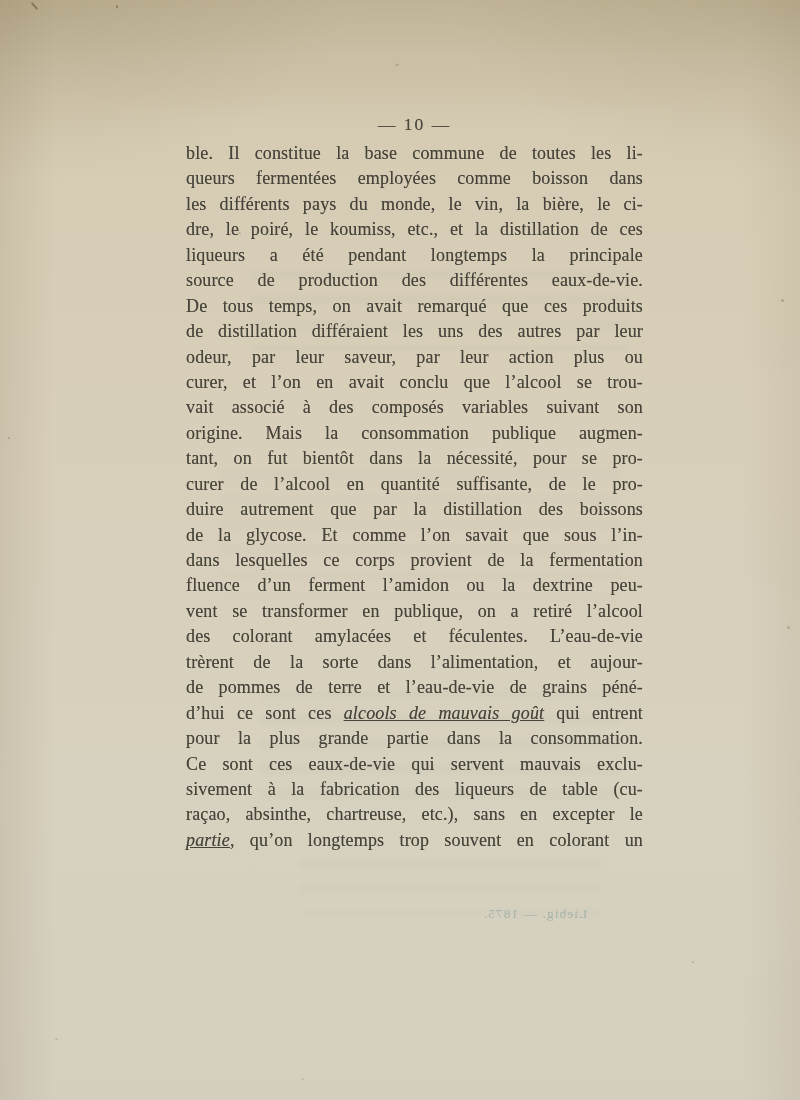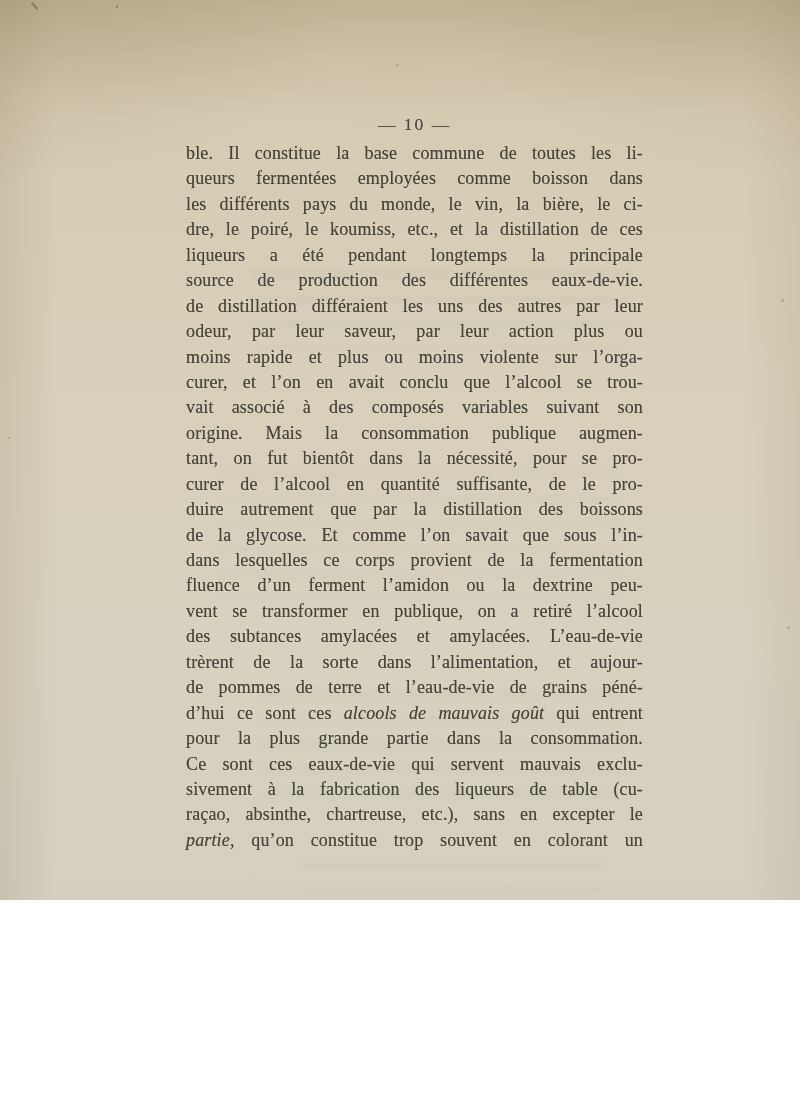--- a/index.html
+++ b/index.html
@@ -2,21 +2,21 @@
 <html><head>
 <meta charset="utf-8">
 <style>
   html, body { margin: 0; padding: 0; }
   body {
     width: 800px; height: 1100px;
     font-family: "Liberation Serif", "DejaVu Serif", serif;
   }
   .page {
     position: relative;
-    width: 800px; height: 900px;
+    width: 800px; height: 1100px;
     overflow: hidden;
     background:
       linear-gradient(90deg, rgba(130,112,80,.14) 0%, rgba(130,112,80,0) 7%, rgba(130,112,80,0) 93%, rgba(130,112,80,.10) 100%),
       radial-gradient(ellipse 900px 300px at 50% -80px, rgba(120,100,65,.18), rgba(120,100,65,0) 70%),
       radial-gradient(ellipse 500px 260px at 0% 0%, rgba(115,98,62,.20), rgba(115,98,62,0) 70%),
       radial-gradient(ellipse 500px 260px at 100% 0%, rgba(115,98,62,.16), rgba(115,98,62,0) 70%),
       linear-gradient(180deg, #c9bda0 0%, #d0c5ab 5%, #d6ccb4 13%, #d8cfba 40%, #d7d1bf 72%, #d5cfc0 100%);
   }
   
   .bleed {
@@ -50,21 +50,21 @@
   }
   .line {
     height: 25.45px;
     line-height: 25.45px;
     text-align: justify;
     text-align-last: justify;
     white-space: normal;
     word-spacing: 1.5px;
     letter-spacing: .15px;
   }
-  .line .it { font-style: italic; }
+  .line .it { font-style: italic; text-decoration: underline; }
 
   .ghost-imprint {
     position: absolute;
     left: 440px; top: 906px; width: 190px;
     text-align: center;
     transform: scaleX(-1);
     font-size: 13.5px;
     color: #85a49a;
     opacity: .6;
     filter: blur(.6px);
@@ -95,42 +95,42 @@
 
   <div class="page-number">— 10 —</div>
 
   <div class="text-block">
       <div class="line"><span>ble. Il constitue la base commune de toutes les li-</span></div>
       <div class="line"><span>queurs fermentées employées comme boisson dans</span></div>
       <div class="line"><span>les différents pays du monde, le vin, la bière, le ci-</span></div>
       <div class="line"><span>dre, le poiré, le koumiss, etc., et la distillation de ces</span></div>
       <div class="line"><span>liqueurs a été pendant longtemps la principale</span></div>
       <div class="line"><span>source de production des différentes eaux-de-vie.</span></div>
+      <div class="line"><span>De tous temps, on avait remarqué que ces produits</span></div>
       <div class="line"><span>de distillation différaient les uns des autres par leur</span></div>
       <div class="line"><span>odeur, par leur saveur, par leur action plus ou</span></div>
-      <div class="line"><span>moins rapide et plus ou moins violente sur l’orga-</span></div>
       <div class="line"><span>curer, et l’on en avait conclu que l’alcool se trou-</span></div>
       <div class="line"><span>vait associé à des composés variables suivant son</span></div>
       <div class="line"><span>origine. Mais la consommation publique augmen-</span></div>
       <div class="line"><span>tant, on fut bientôt dans la nécessité, pour se pro-</span></div>
       <div class="line"><span>curer de l’alcool en quantité suffisante, de le pro-</span></div>
       <div class="line"><span>duire autrement que par la distillation des boissons</span></div>
       <div class="line"><span>de la glycose. Et comme l’on savait que sous l’in-</span></div>
       <div class="line"><span>dans lesquelles ce corps provient de la fermentation</span></div>
       <div class="line"><span>fluence d’un ferment l’amidon ou la dextrine peu-</span></div>
       <div class="line"><span>vent se transformer en publique, on a retiré l’alcool</span></div>
-      <div class="line"><span>des subtances amylacées et amylacées. L’eau-de-vie</span></div>
+      <div class="line"><span>des colorant amylacées et féculentes. L’eau-de-vie</span></div>
       <div class="line"><span>trèrent de la sorte dans l’alimentation, et aujour-</span></div>
       <div class="line"><span>de pommes de terre et l’eau-de-vie de grains péné-</span></div>
       <div class="line"><span>d’hui ce sont ces </span><span class="it">alcools de mauvais goût</span><span> qui entrent</span></div>
       <div class="line"><span>pour la plus grande partie dans la consommation.</span></div>
       <div class="line"><span>Ce sont ces eaux-de-vie qui servent mauvais exclu-</span></div>
       <div class="line"><span>sivement à la fabrication des liqueurs de table (cu-</span></div>
       <div class="line"><span>raçao, absinthe, chartreuse, etc.), sans en excepter le</span></div>
-      <div class="line"><span class="it">partie</span><span>, qu’on constitue trop souvent en colorant un</span></div>
+      <div class="line"><span class="it">partie</span><span>, qu’on longtemps trop souvent en colorant un</span></div>
     </div>
 
   <div class="ghost-imprint">Liebig. — 1875.</div>
 
   <span class="speck s1"></span>
   <span class="speck s2"></span>
   <span class="speck s3"></span>
   <span class="speck s4"></span>
   <span class="speck s5"></span>
   <span class="speck s6"></span>

